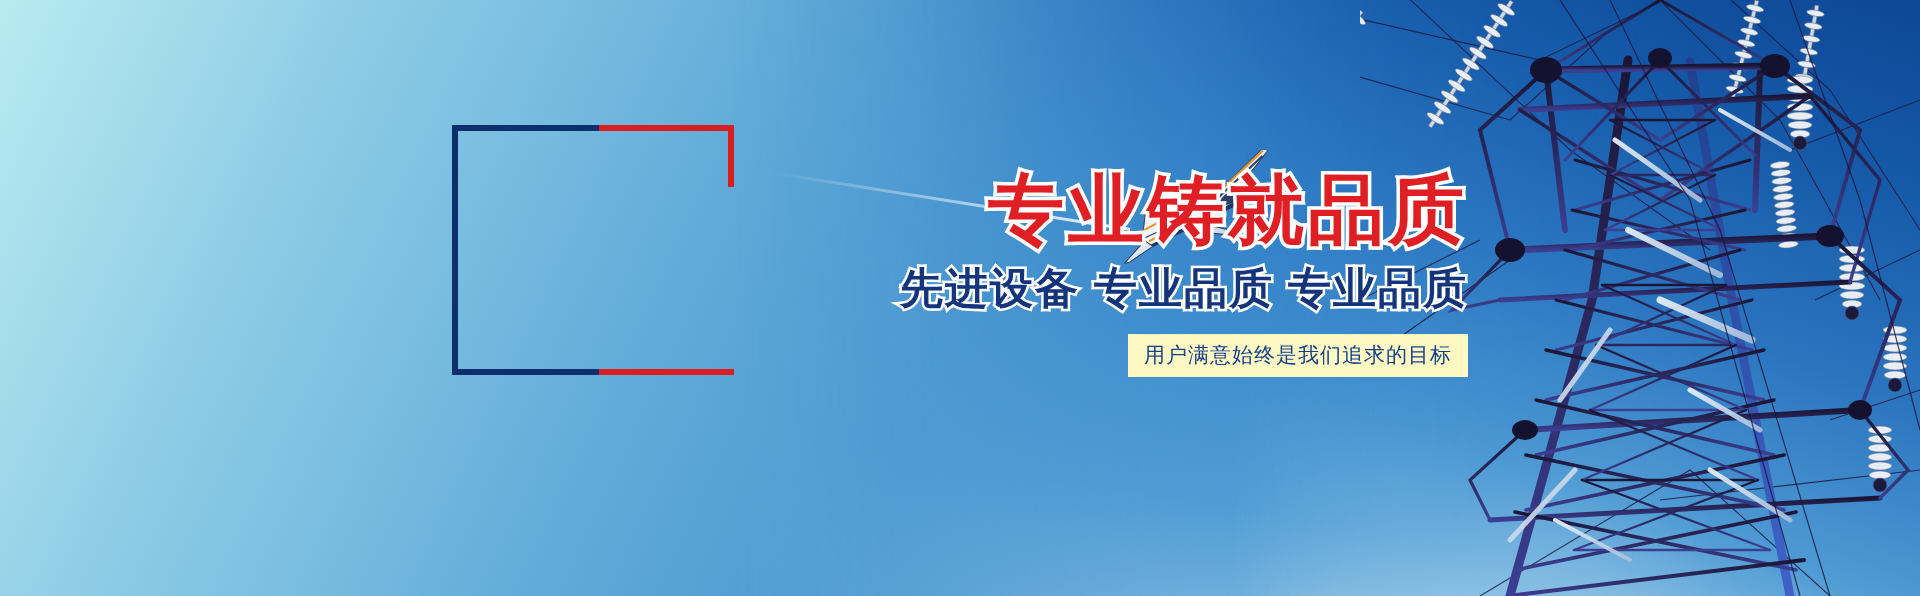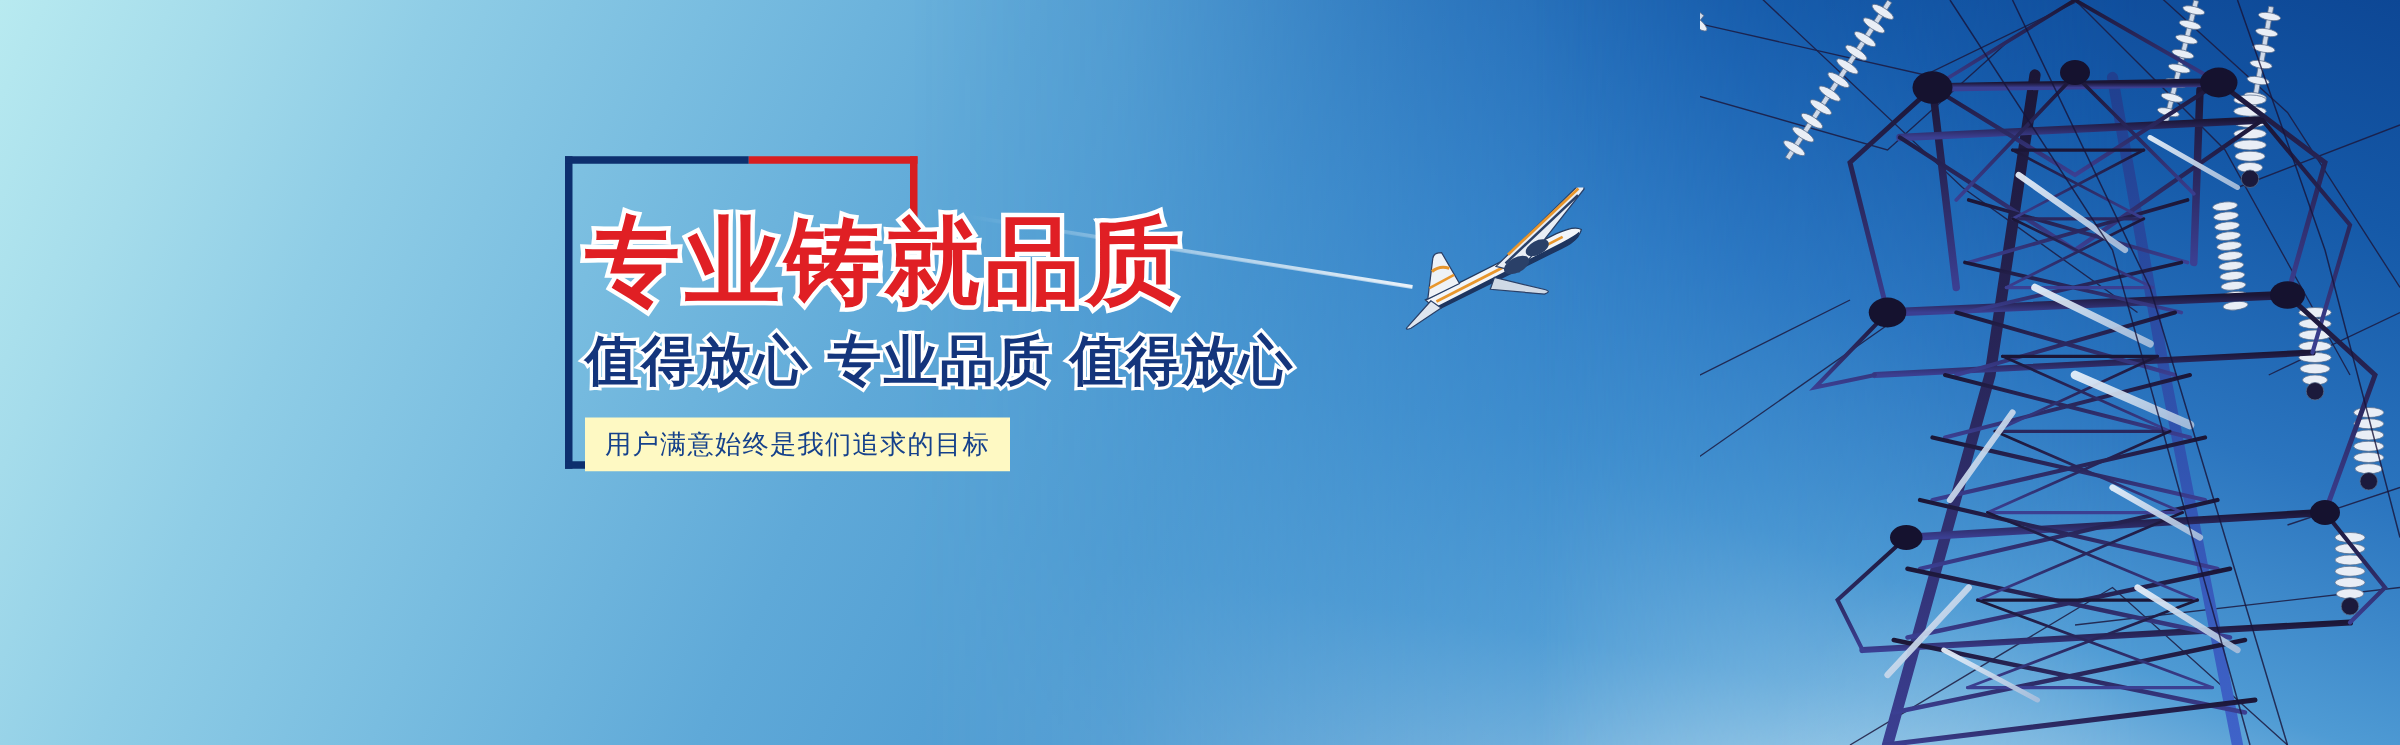--- a/index.html
+++ b/index.html
@@ -62,21 +62,21 @@
   }
   .fr-left{position:absolute; left:0; top:0; width:6px; height:100%; background:#0d2f6e;}
   .fr-top-blue{position:absolute; left:0; top:0; height:6px; width:52%; background:#0d2f6e;}
   .fr-top-red{position:absolute; left:52%; top:0; height:6px; width:48%; background:#d81e20;}
   .fr-right-red{position:absolute; right:0; top:0; width:6px; height:62px; background:#d81e20;}
   .fr-bot-red{position:absolute; right:0; bottom:0; height:6px; width:48%; background:#d81e20;}
   .fr-bot-blue{position:absolute; left:0; bottom:0; height:6px; width:52%; background:#0d2f6e;}
 
   
   .copy{
-    position:absolute; left:468px; top:148px; width:1000px;
+    position:absolute; left:468px; top:148px; width:1000px;text-align:right;
   }
   .headline{
     font-size:76px;
     font-weight:bold;
     color:#e01f24;
     letter-spacing:4px;
     line-height:1.05;
     margin:0;
     padding-top:22px;
     -webkit-text-stroke:7px #ffffff;
@@ -393,17 +393,17 @@
     <div class="fr-left"></div>
     <div class="fr-top-blue"></div>
     <div class="fr-top-red"></div>
     <div class="fr-right-red"></div>
     <div class="fr-bot-red"></div>
     <div class="fr-bot-blue"></div>
   </div>
 
   <div class="copy">
     <h1 class="headline">专业铸就品质</h1>
-    <h2 class="subline">值得放心  专业品质  值得放心</h2>
+    <h2 class="subline">先进设备  专业品质  专业品质</h2>
     <div class="tagbox">用户满意始终是我们追求的目标</div>
   </div>
 
 </div>
 
 </body></html>

